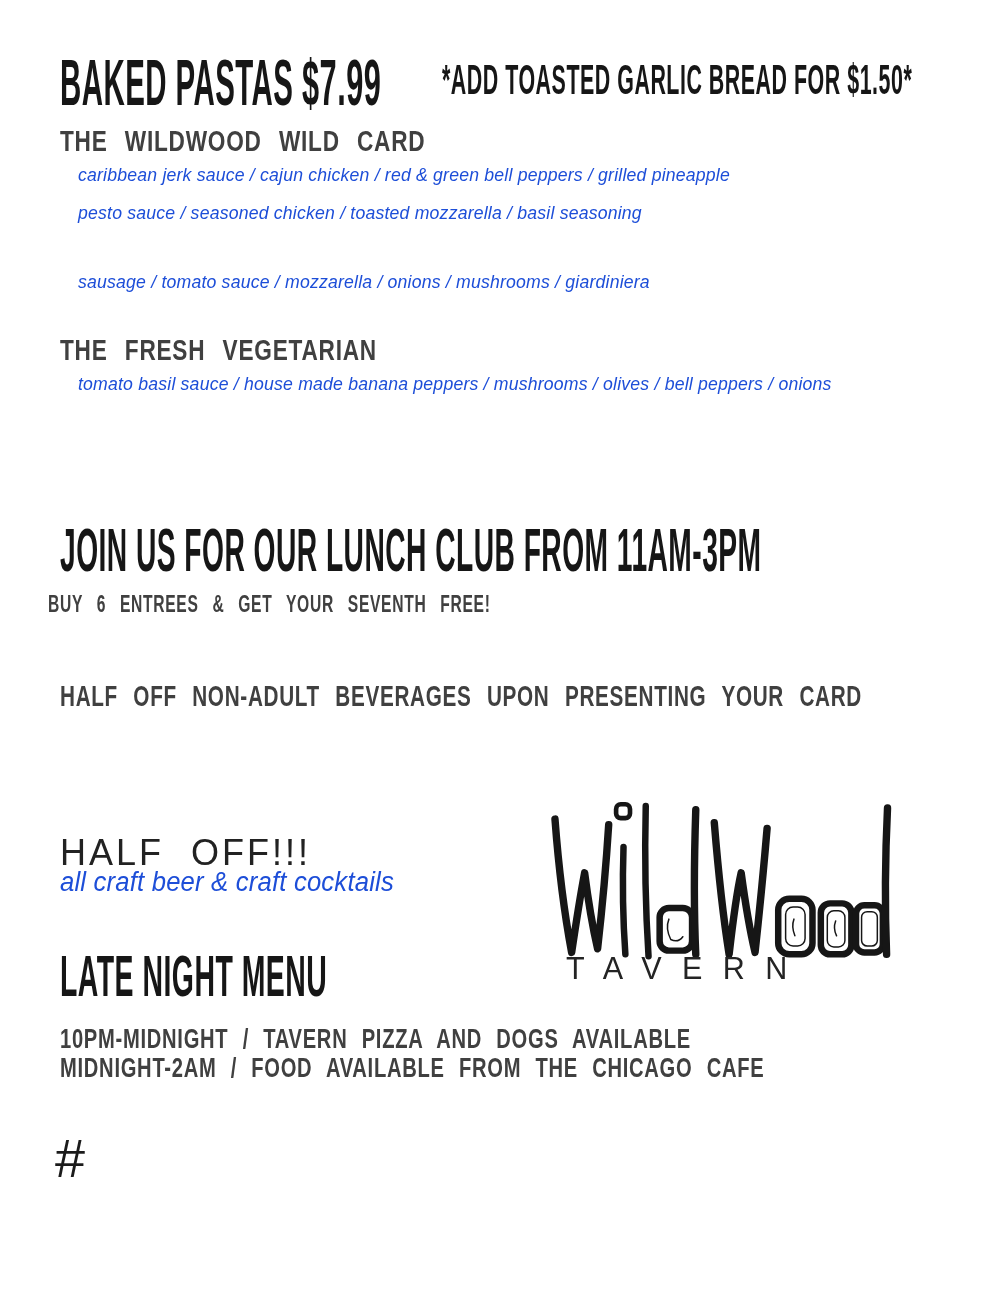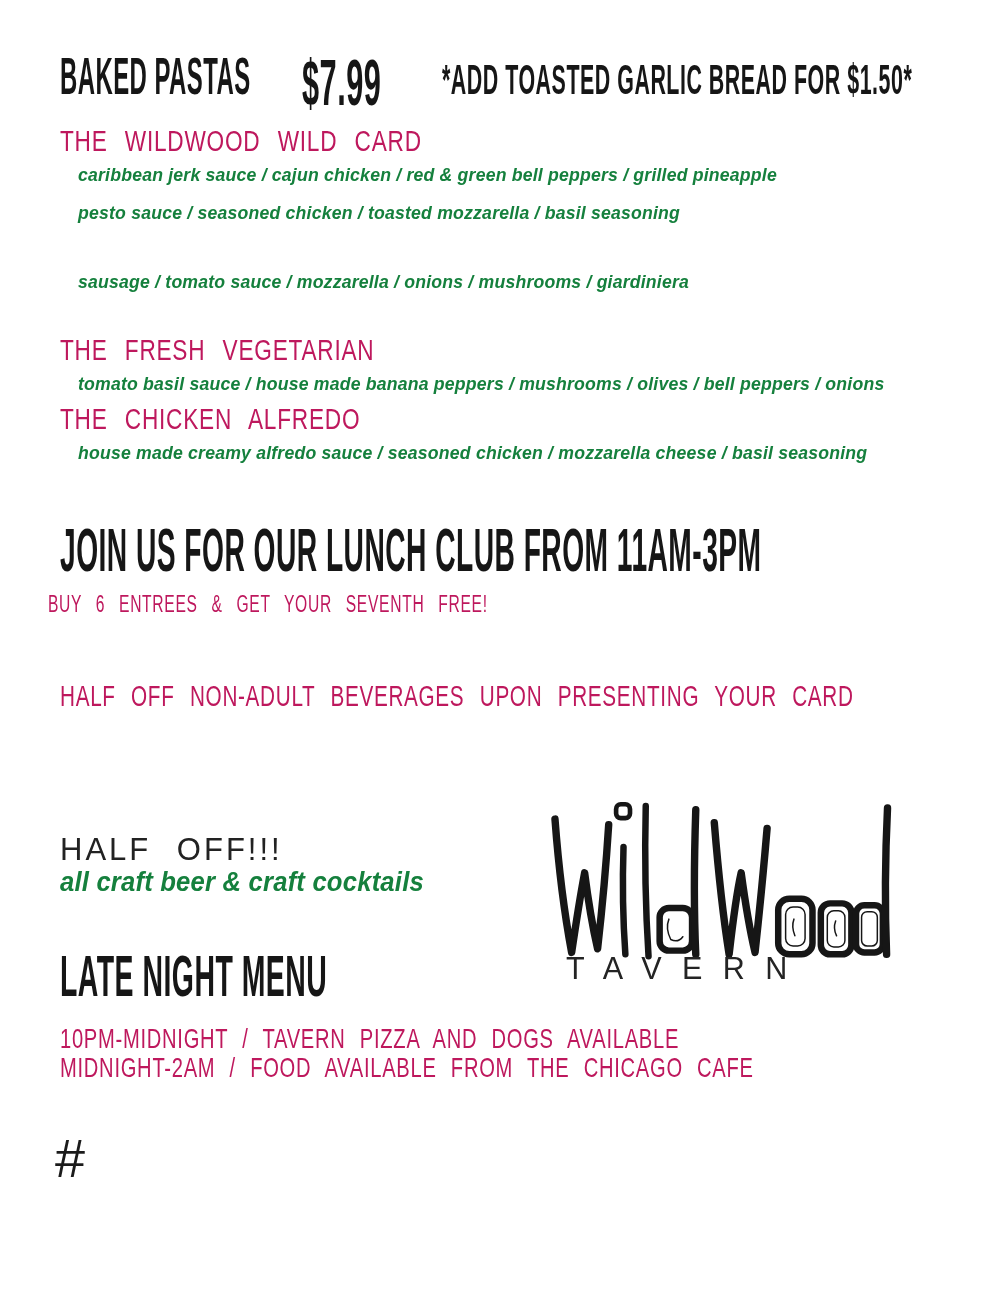--- a/index.html
+++ b/index.html
@@ -9,25 +9,25 @@
     font-family:"Liberation Sans", sans-serif;
     overflow:hidden;
   }
   .abs { position:absolute; line-height:1.1; white-space:nowrap; }
   .sx  { display:inline-block; transform:scaleX(var(--sx,1)); transform-origin:0 0; white-space:nowrap; }
 
   
   .marker { font-weight:700; letter-spacing:1px; color:#161616; }
 
   
-  .caps   { font-weight:400; letter-spacing:1px; word-spacing:13px; color:#be185d; }
+  .caps   { font-weight:700; letter-spacing:1px; word-spacing:13px; color:#404040; }
   .caps-light { font-weight:400; letter-spacing:3px; word-spacing:14px; color:#222; }
 
   
-  .desc   { font-weight:700; font-style:italic; letter-spacing:0.2px; color:#15803d; }
+  .desc   { font-weight:400; font-style:italic; letter-spacing:0.2px; color:#1d4ed8; }
 
   
   .striped {
     font-weight:400; color:#333;
   }
   @supports ((-webkit-background-clip: text) or (background-clip: text)) {
     .striped {
       background-image: repeating-linear-gradient(90deg, #161616 0 1.6px, rgba(0,0,0,0) 1.6px 4.2px);
       -webkit-background-clip: text;
       background-clip: text;
@@ -39,21 +39,21 @@
   .item .item-title { font-size:29px; }
   .item .item-desc  { font-size:19px; margin-top:7px; margin-left:18px; }
 
   svg text { font-family:"Liberation Sans", sans-serif; }
 </style>
 </head>
 <body>
 
 <div class="page">
 
-  <div class="abs marker" style="left:60px; top:48px; font-size:52px;">
+  <div class="abs marker" style="left:60px; top:48px; font-size:64px;">
     <span class="sx" style="--sx:0.46;">BAKED PASTAS</span>
   </div>
   <div class="abs marker" style="left:302px; top:48px; font-size:64px;">
     <span class="sx" style="--sx:0.48;">$7.99</span>
   </div>
   <div class="abs marker" style="left:442px; top:57px; font-size:42px;">
     <span class="sx" style="--sx:0.51;">*ADD TOASTED GARLIC BREAD FOR $1.50*</span>
   </div>
 
   <div class="abs item" style="top:126px;">
@@ -63,39 +63,35 @@
   <div class="abs item" style="top:196px;">
     <div class="desc item-desc"><span class="sx" style="--sx:0.93;">pesto sauce / seasoned chicken / toasted mozzarella / basil seasoning</span></div>
   </div>
   <div class="abs item" style="top:265px;">
     <div class="desc item-desc"><span class="sx" style="--sx:0.93;">sausage / tomato sauce / mozzarella / onions / mushrooms / giardiniera</span></div>
   </div>
   <div class="abs item" style="top:335px;">
     <div class="caps item-title"><span class="sx" style="--sx:0.78;">THE FRESH VEGETARIAN</span></div>
     <div class="desc item-desc"><span class="sx" style="--sx:0.93;">tomato basil sauce / house made banana peppers / mushrooms / olives / bell peppers / onions</span></div>
   </div>
-  <div class="abs item" style="top:404px;">
-    <div class="caps item-title"><span class="sx" style="--sx:0.78;">THE CHICKEN ALFREDO</span></div>
-    <div class="desc item-desc"><span class="sx" style="--sx:0.93;">house made creamy alfredo sauce / seasoned chicken / mozzarella cheese / basil seasoning</span></div>
-  </div>
 
   <div class="abs marker" style="left:60px; top:516px; font-size:62px;">
     <span class="sx" style="--sx:0.455;">JOIN US FOR OUR LUNCH CLUB FROM 11AM-3PM</span>
   </div>
   <div class="abs caps" style="left:48px; top:592px; font-size:23px;">
     <span class="sx" style="--sx:0.68;">BUY 6 ENTREES &amp; GET YOUR SEVENTH FREE!</span>
   </div>
   <div class="abs striped" style="left:60px; top:628px; font-size:54px; letter-spacing:1px;">
     <span class="sx" style="--sx:0.75;">AND...</span>
   </div>
   <div class="abs caps" style="left:60px; top:679px; font-size:30px;">
     <span class="sx" style="--sx:0.69;">HALF OFF NON-ADULT BEVERAGES UPON PRESENTING YOUR CARD</span>
   </div>
 
-  <div class="abs caps-light" style="left:60px; top:833px; font-size:31px;">
+  <div class="abs caps-light" style="left:60px; top:833px; font-size:36px;">
     <span>HALF OFF!!!</span>
   </div>
   <div class="abs" style="left:542px; top:774px; width:352px; height:218px;" aria-label="WildWood">
     <svg width="352" height="218" viewBox="0 0 380 218">
       <g fill="none" stroke="#161616" stroke-linecap="round" stroke-linejoin="round">
 
         <path d="M14 40 Q20 120 32 184 Q40 130 46 98 Q52 145 60 180 Q68 110 72 46" stroke-width="8"></path>
 
         <rect x="80" y="24" width="15" height="15" rx="5" stroke-width="5"></rect>
         <path d="M88 70 Q86 130 90 186" stroke-width="7"></path>

